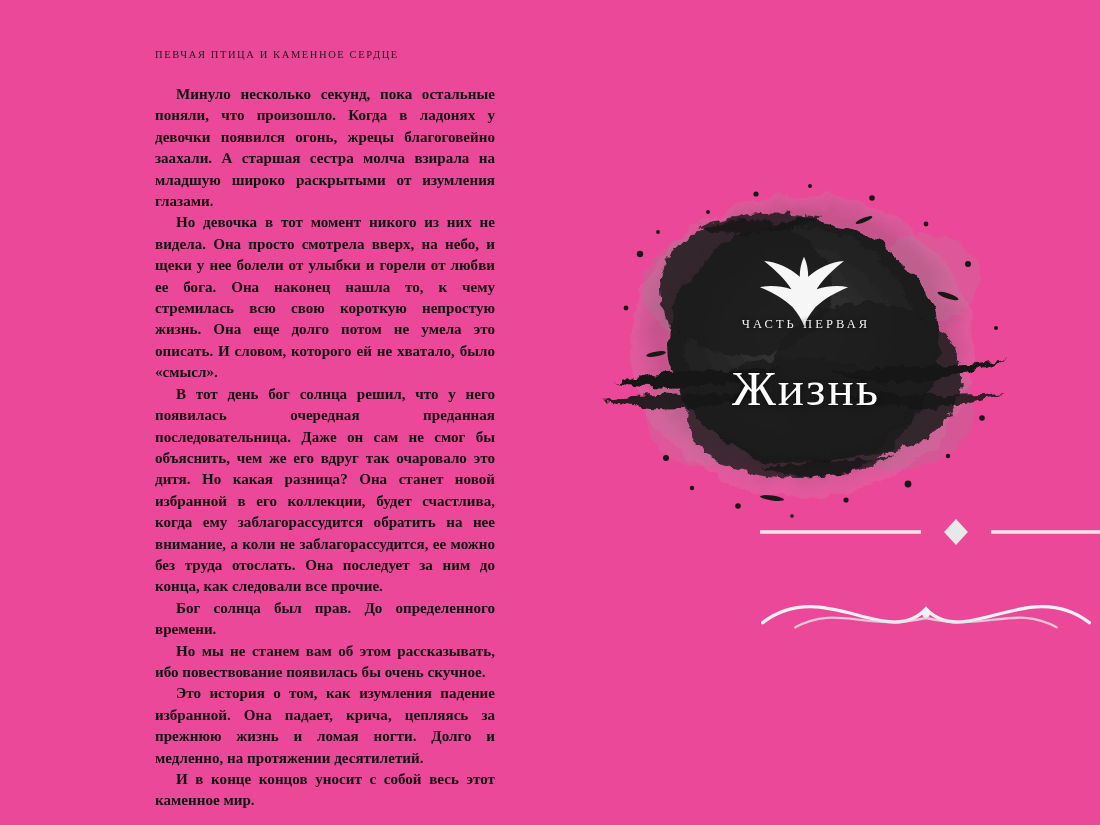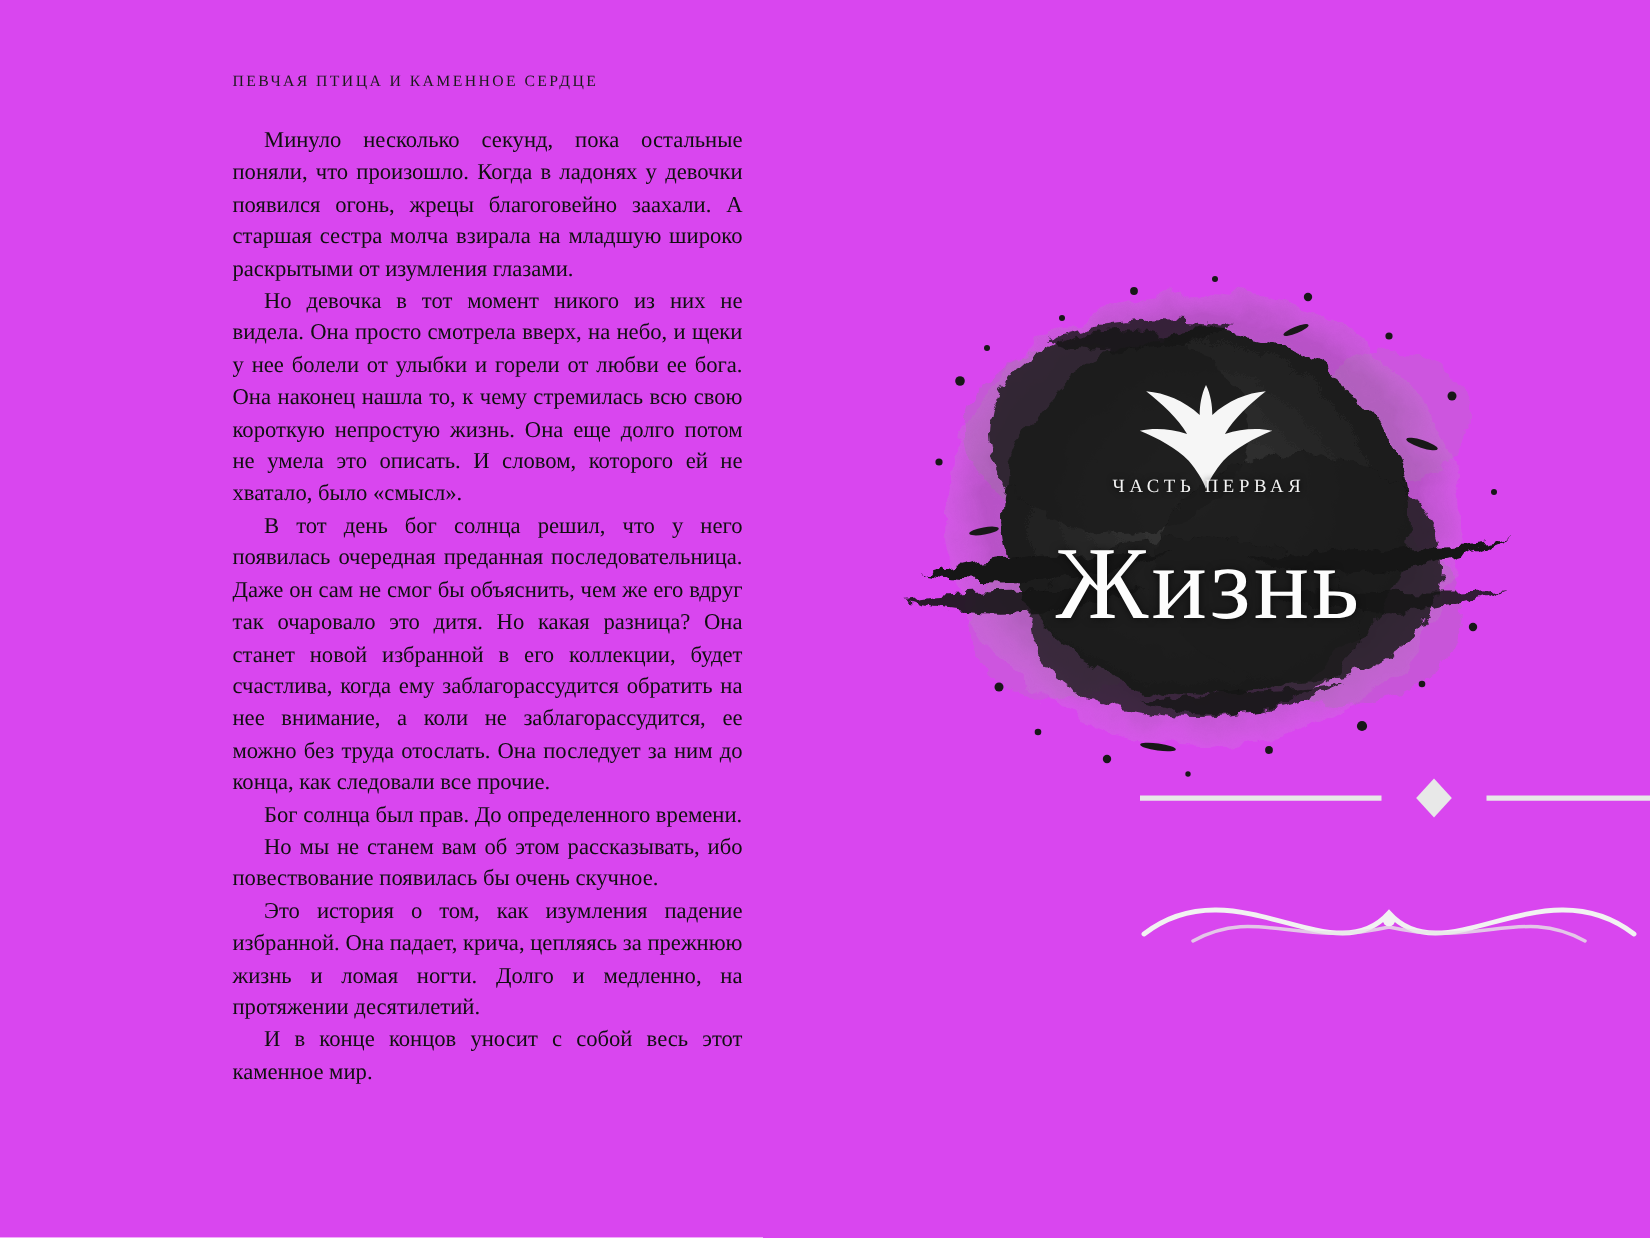--- a/index.html
+++ b/index.html
@@ -11,21 +11,21 @@
     width: 1100px;
     height: 825px;
     overflow: hidden;
     font-family: "Liberation Serif", serif;
     color: #111111;
   }
   .spread {
     position: relative;
     width: 1100px;
     height: 825px;
-    background: #d946ef;
+    background: #ec4899;
   }
 
   
   .page-left {
     position: absolute;
     left: 0;
     top: 0;
     width: 550px;
     height: 825px;
     box-sizing: border-box;
@@ -40,20 +40,21 @@
     margin: 9px 0 24px 0;
     white-space: nowrap;
   }
   .body-text {
     font-family: "Liberation Serif", serif;
     font-size: 15.1px;
     line-height: 21.4px;
     text-align: justify;
     color: #101010;
     width: 340px;
+    font-weight: bold;
   }
   .body-text p {
     margin: 0;
     text-indent: 21px;
   }
 
   
   .page-right {
     position: absolute;
     left: 550px;
@@ -96,21 +97,21 @@
     pointer-events: none;
   }
   .part-rule svg { display:block; }
   .part-title {
     position: absolute;
     left: 0;
     top: 183px;
     width: 420px;
     text-align: center;
     font-family: "Liberation Serif", serif;
-    font-size: 69px;
+    font-size: 49px;
     line-height: 76px;
     letter-spacing: 2px;
     color: #fdfdfd;
     text-shadow: 0 0 6px rgba(0,0,0,0.6);
     pointer-events: none;
   }
   .part-flourish {
     position: absolute;
     left: 120px;
     top: 258px;

